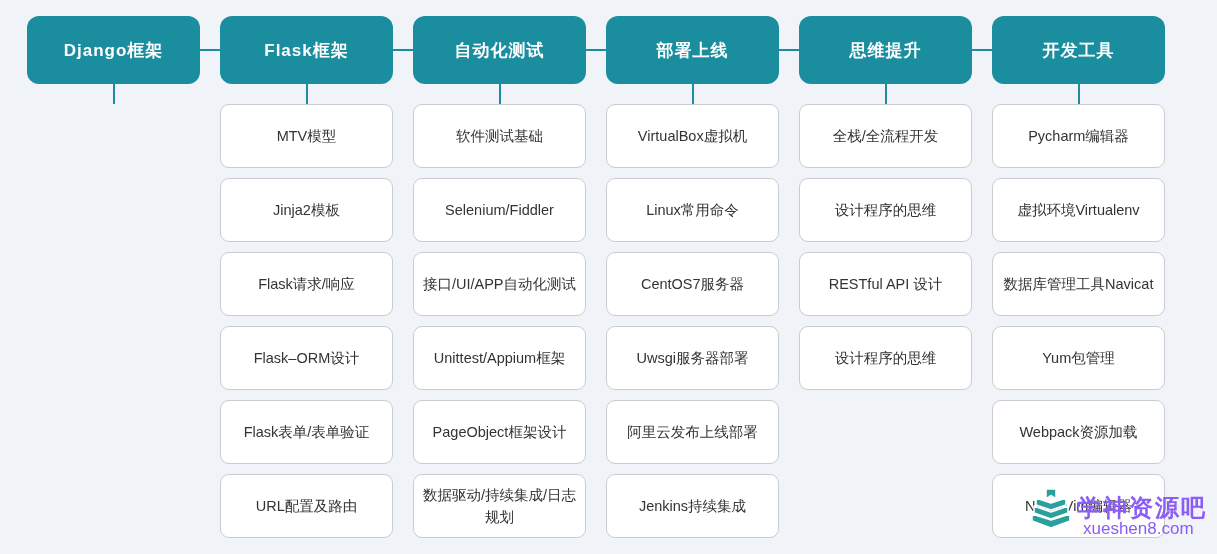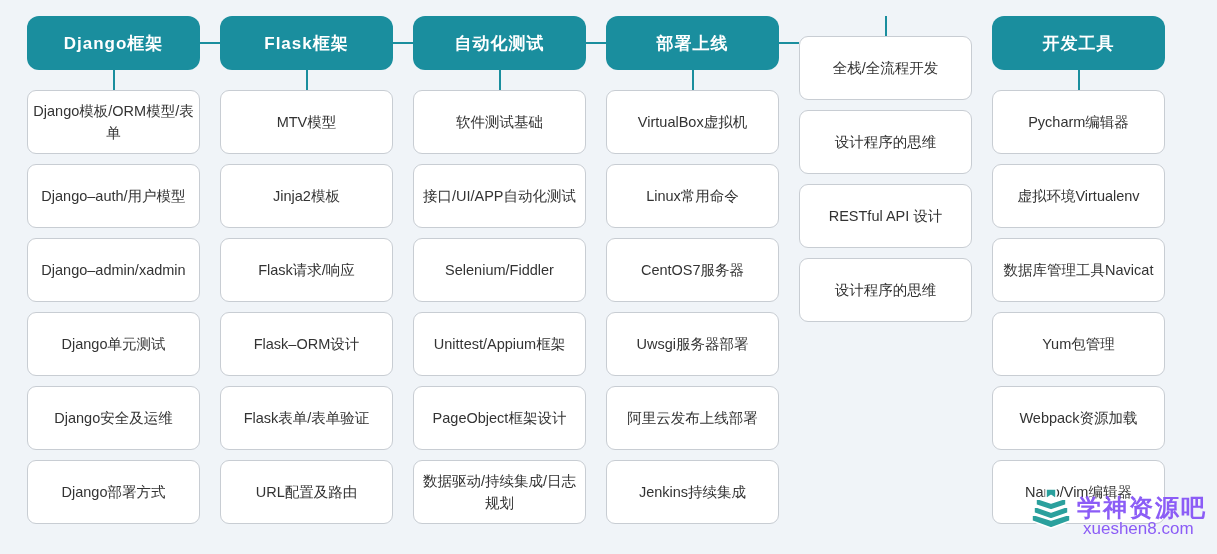--- a/index.html
+++ b/index.html
@@ -11,21 +11,21 @@
     position:relative;
   }
   .board {
     display:flex;
     gap:20px;
     padding:16px 0 0 27px;
   }
   .col { width:173px; flex:0 0 173px; }
   .col-header {
     position:relative;
-    height:54px;
+    height:68px;
     border-radius:12px;
     background:#1a8e9e;
     color:#ffffff;
     font-weight:bold;
     font-size:17px;
     letter-spacing:1px;
     display:flex;
     align-items:center;
     justify-content:center;
   }
@@ -84,41 +84,20 @@
 </style>
 </head>
 <body>
 
 <div class="board">
   <div class="col">
     <div class="col-header">
       <span>Django框架</span>
     </div>
     <div class="vline"></div>
-    <div class="col-items">
-
-    <div class="topic-box">
-        <span>Django模板/ORM模型/表单</span>
-      </div>
-        <div class="topic-box">
-        <span>Django–auth/用户模型</span>
-      </div>
-        <div class="topic-box">
-        <span>Django–admin/xadmin</span>
-      </div>
-        <div class="topic-box">
-        <span>Django单元测试</span>
-      </div>
-        <div class="topic-box">
-        <span>Django安全及运维</span>
-      </div>
-        <div class="topic-box">
-        <span>Django部署方式</span>
-      </div>
-      </div>
   </div>
 
   <div class="col">
     <div class="col-header">
       <span>Flask框架</span>
     </div>
     <div class="vline"></div>
     <div class="col-items">
 
     <div class="topic-box">
@@ -146,26 +125,26 @@
     <div class="col-header">
       <span>自动化测试</span>
     </div>
     <div class="vline"></div>
     <div class="col-items">
 
     <div class="topic-box">
         <span>软件测试基础</span>
       </div>
         <div class="topic-box">
+        <span>Selenium/Fiddler</span>
+      </div>
+        <div class="topic-box">
         <span>接口/UI/APP自动化测试</span>
       </div>
         <div class="topic-box">
-        <span>Selenium/Fiddler</span>
-      </div>
-        <div class="topic-box">
         <span>Unittest/Appium框架</span>
       </div>
         <div class="topic-box">
         <span>PageObject框架设计</span>
       </div>
         <div class="topic-box">
         <span>数据驱动/持续集成/日志规划</span>
       </div>
       </div>
   </div>
@@ -192,20 +171,23 @@
         <div class="topic-box">
         <span>阿里云发布上线部署</span>
       </div>
         <div class="topic-box">
         <span>Jenkins持续集成</span>
       </div>
       </div>
   </div>
 
   <div class="col">
+    <div class="col-header">
+      <span>思维提升</span>
+    </div>
     <div class="vline"></div>
     <div class="col-items">
 
     <div class="topic-box">
         <span>全栈/全流程开发</span>
       </div>
         <div class="topic-box">
         <span>设计程序的思维</span>
       </div>
         <div class="topic-box">

